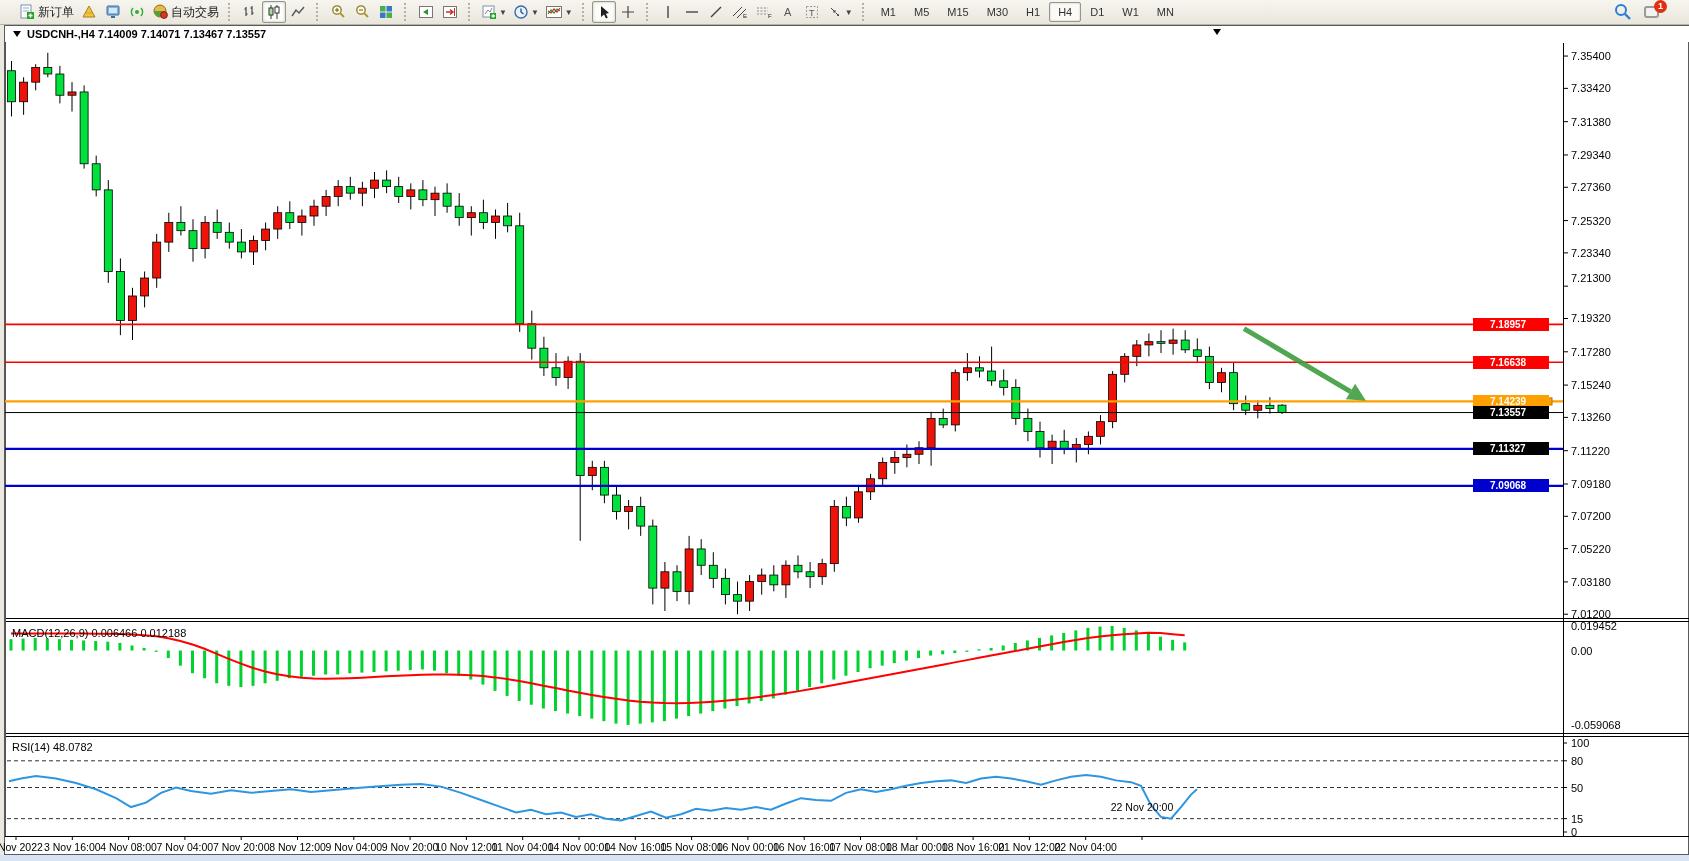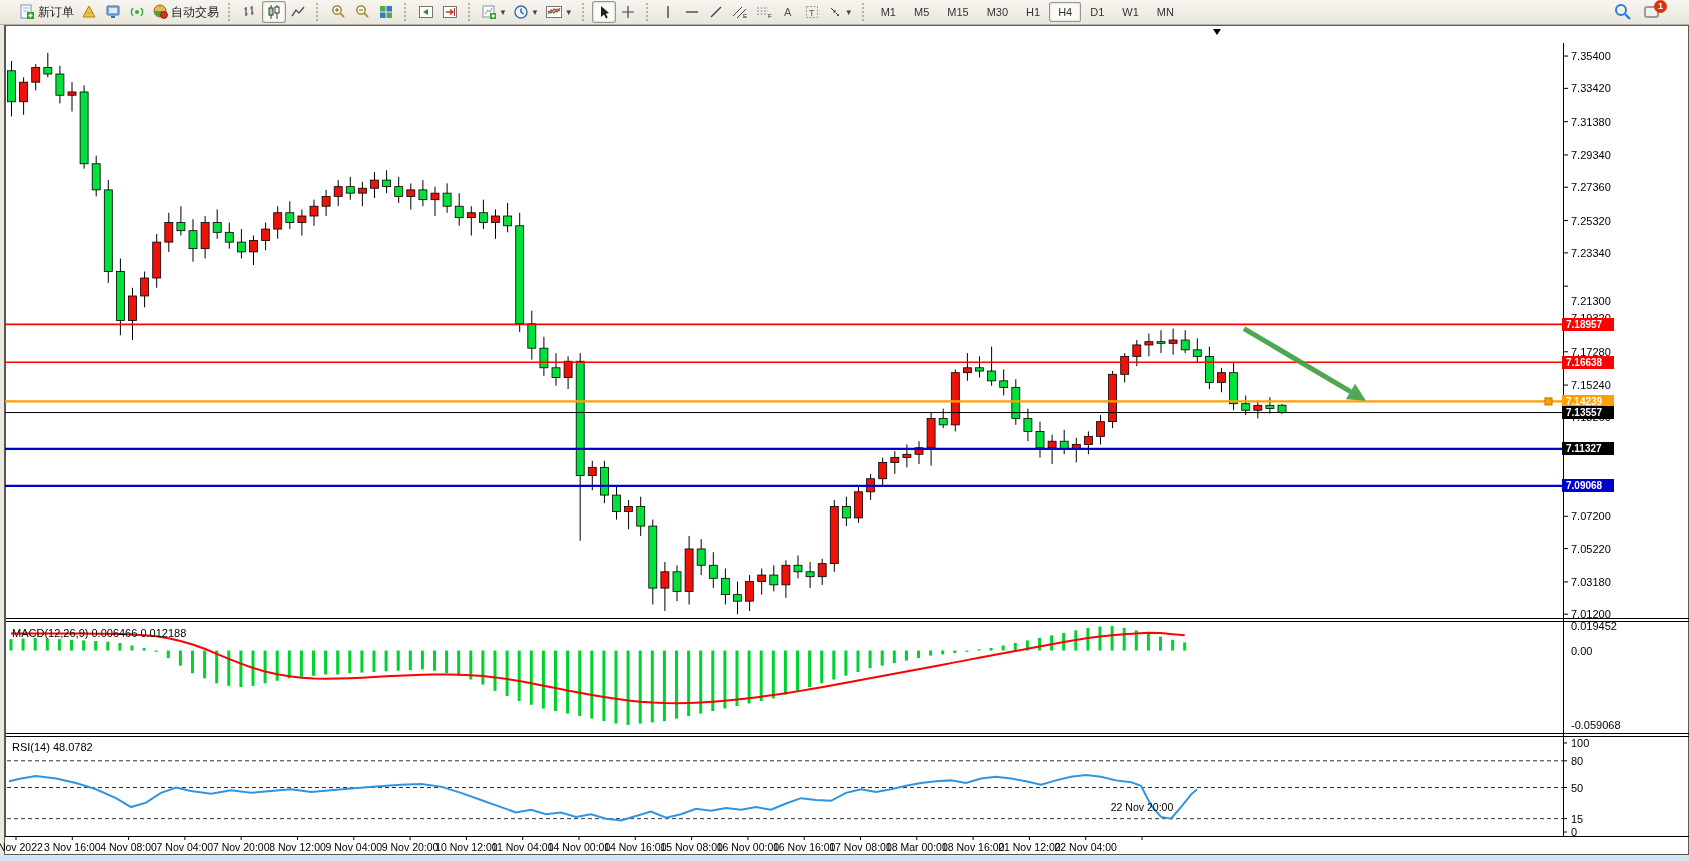--- a/index.html
+++ b/index.html
@@ -28,22 +28,22 @@
     border:1px solid #5a5a5a;}
   #title-row{position:absolute;left:0;top:0;width:100%;height:16px;background:#fff;
     font-size:11px;font-weight:bold;color:#000;display:flex;align-items:center;padding-left:8px;}
   #title-tri{width:0;height:0;border-left:4px solid transparent;border-right:4px solid transparent;
     border-top:6px solid #000;margin-right:6px;}
   #mini-tri{position:absolute;left:1208px;top:3px;width:0;height:0;border-left:4px solid transparent;
     border-right:4px solid transparent;border-top:6px solid #000;}
   #plot{position:absolute;left:0;top:0;width:1685px;height:830px;}
   #chart-svg{position:absolute;left:0;top:0;}
   .axlabel{position:absolute;font-size:11px;color:#000;white-space:nowrap;}
-  .pricebox{position:absolute;left:1557px;width:52px;height:13px;color:#fff;font-size:10px;
-    font-weight:bold;line-height:13px;padding-left:4px;}
+  .pricebox{position:absolute;left:1468px;width:76px;height:13px;color:#fff;font-size:10px;
+    font-weight:bold;line-height:13px;padding-left:17px;}
   .indlabel{position:absolute;font-size:11px;color:#000;white-space:nowrap;}
   .timelabel{position:absolute;font-size:10.5px;color:#000;white-space:nowrap;transform:translateX(-50%);}
   #statusbar{position:absolute;left:0;top:855px;width:1689px;height:6px;background:#d6e4f3;}
   
   .ic{display:inline-block;position:relative;}
 </style>
 </head>
 <body>
 
 <div id="toolbar">
@@ -653,21 +653,21 @@
         </g>
       </svg>
     <div id="labels">
         <div class="axlabel" style="left: 1566px; top: 24.0566px;">7.35400</div>
         <div class="axlabel" style="left: 1566px; top: 56.3716px;">7.33420</div>
         <div class="axlabel" style="left: 1566px; top: 89.6659px;">7.31380</div>
         <div class="axlabel" style="left: 1566px; top: 122.96px;">7.29340</div>
         <div class="axlabel" style="left: 1566px; top: 155.275px;">7.27360</div>
         <div class="axlabel" style="left: 1566px; top: 188.57px;">7.25320</div>
         <div class="axlabel" style="left: 1566px; top: 220.885px;">7.23340</div>
-        <div class="axlabel" style="left: 1566px; top: 269px;">7.21300</div>
+        <div class="axlabel" style="left: 1566px; top: 246px;">7.21300</div>
         <div class="axlabel" style="left: 1566px; top: 286.494px;">7.19320</div>
         <div class="axlabel" style="left: 1566px; top: 319.788px;">7.17280</div>
         <div class="axlabel" style="left: 1566px; top: 353.082px;">7.15240</div>
         <div class="axlabel" style="left: 1566px; top: 385.397px;">7.13260</div>
         <div class="axlabel" style="left: 1566px; top: 418.692px;">7.11220</div>
         <div class="axlabel" style="left: 1566px; top: 451.986px;">7.09180</div>
         <div class="axlabel" style="left: 1566px; top: 484.301px;">7.07200</div>
         <div class="axlabel" style="left: 1566px; top: 516.616px;">7.05220</div>
         <div class="axlabel" style="left: 1566px; top: 549.91px;">7.03180</div>
         <div class="axlabel" style="left: 1566px; top: 582.225px;">7.01200</div>
@@ -702,16 +702,20 @@
         <div class="timelabel" style="left: 799.2px; top: 815px;">16 Nov 16:00</div>
         <div class="timelabel" style="left: 855.5px; top: 815px;">17 Nov 08:00</div>
         <div class="timelabel" style="left: 911.8px; top: 815px;">18 Mar 00:00</div>
         <div class="timelabel" style="left: 968.1px; top: 815px;">18 Nov 16:00</div>
         <div class="timelabel" style="left: 1024.4px; top: 815px;">21 Nov 12:00</div>
         <div class="timelabel" style="left: 1080.7px; top: 815px;">22 Nov 04:00</div>
         <div class="timelabel" style="left: 1137px; top: 775px;">22 Nov 20:00</div>
         <div class="indlabel" style="left: 7px; top: 601px;">MACD(12,26,9) 0.006466 0.012188</div>
         <div class="indlabel" style="left: 7px; top: 715px;">RSI(14) 48.0782</div>
       </div>
+    <div id="title-row">
+      <span id="title-tri"></span>
+      <span>USDCNH-,H4  7.14009 7.14071 7.13467 7.13557</span>
+    </div>
     <div id="mini-tri"></div>
   </div>
 </div>
 <div id="statusbar"></div>
 
 </body></html>

